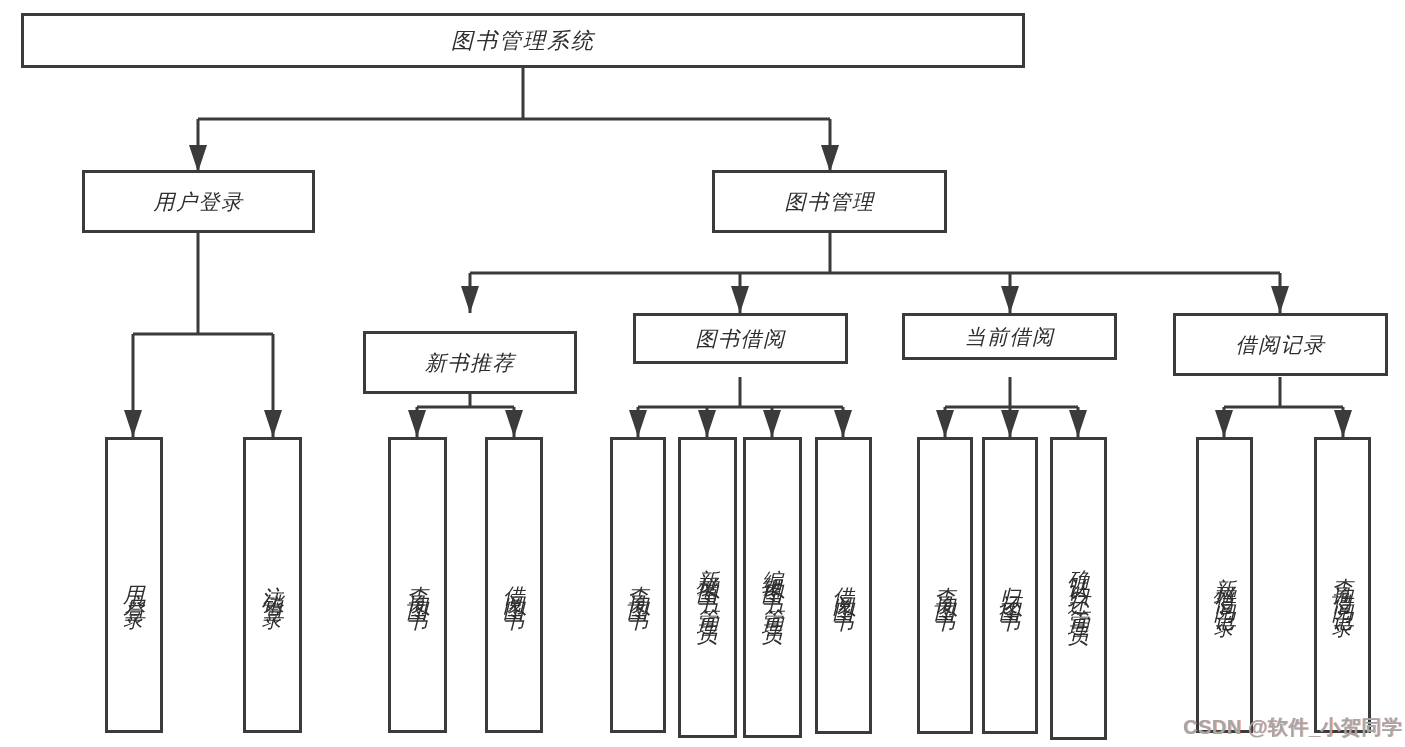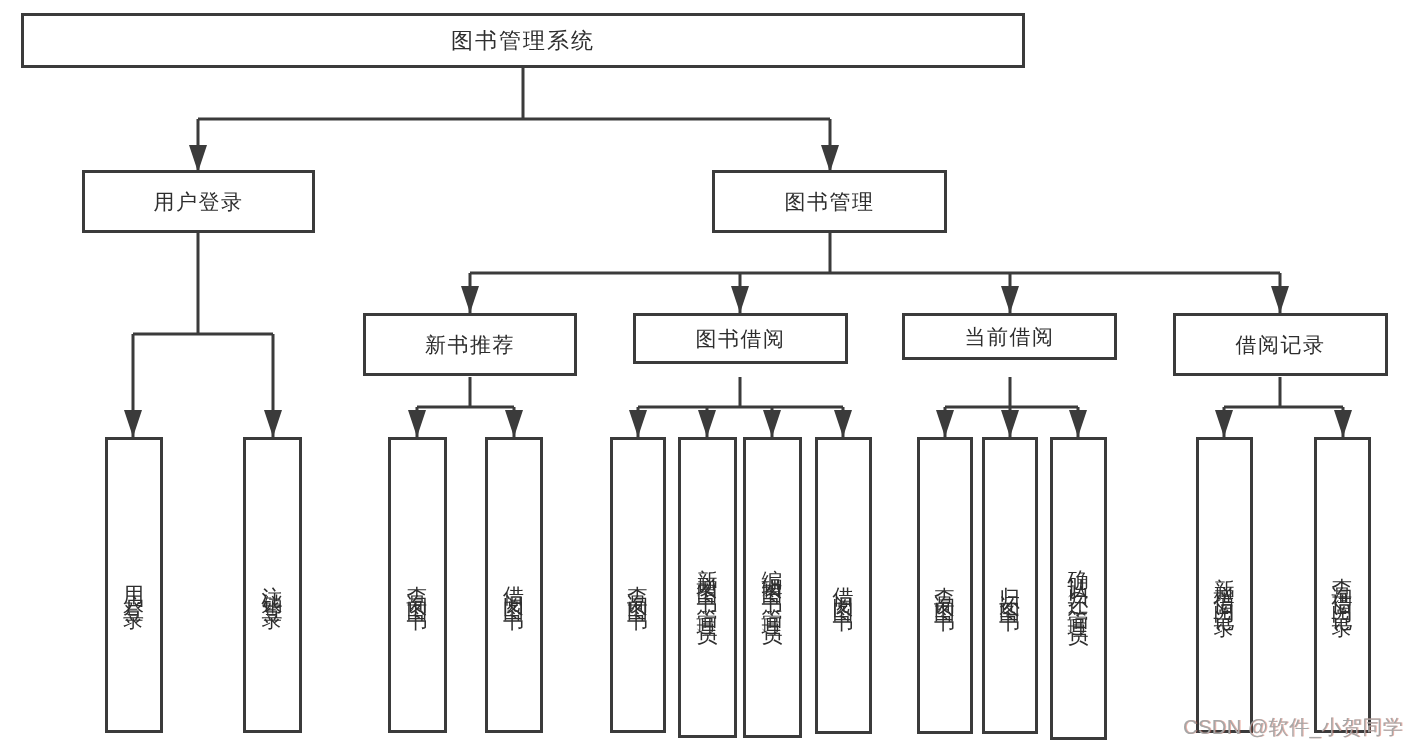--- a/index.html
+++ b/index.html
@@ -25,20 +25,21 @@
   .node {
     position: absolute;
     box-sizing: border-box;
     background: #ffffff;
     border: 3px solid #3b3b3b;
     display: flex;
     align-items: center;
     justify-content: center;
     color: #2e2e2e;
     z-index: 2;
+    font-style: italic;
   }
   .nh span {
     font-size: 21px;
     letter-spacing: 1.5px;
     white-space: nowrap;
   }
   .root span {
     font-size: 22px;
     letter-spacing: 2px;
   }
@@ -53,20 +54,21 @@
   .watermark {
     position: absolute;
     left: 1183px;
     top: 714px;
     z-index: 3;
     font-size: 20px;
     color: #a6a6a6;
     letter-spacing: 0.5px;
     text-shadow: 1px 0 0 rgba(214, 92, 70, 0.45);
     white-space: nowrap;
+    font-weight: bold;
   }
 </style>
 </head>
 <body>
 
 <div class="canvas">
 
   <svg class="connectors" width="1405" height="747" viewBox="0 0 1405 747">
     <path d="M523 68V119 M198 119H830 M198 119V172 M830 119V172
              M198 233V334 M133 334H273 M133 334V437 M273 334V437
@@ -88,21 +90,21 @@
     <span>图书管理系统</span>
   </div>
 
   <div class="node nh" style="left:82px; top:170px; width:233px; height:63px;">
     <span>用户登录</span>
   </div>
   <div class="node nh" style="left:712px; top:170px; width:235px; height:63px;">
     <span>图书管理</span>
   </div>
 
-  <div class="node nh" style="left:363px; top:313px; width:214px; height:63px;">
+  <div class="node nh" style="left:363px; top:331px; width:214px; height:63px;">
     <span>新书推荐</span>
   </div>
   <div class="node nh" style="left:633px; top:313px; width:215px; height:51px;">
     <span>图书借阅</span>
   </div>
   <div class="node nh" style="left:902px; top:313px; width:215px; height:47px;">
     <span>当前借阅</span>
   </div>
   <div class="node nh" style="left:1173px; top:313px; width:215px; height:63px;">
     <span>借阅记录</span>

